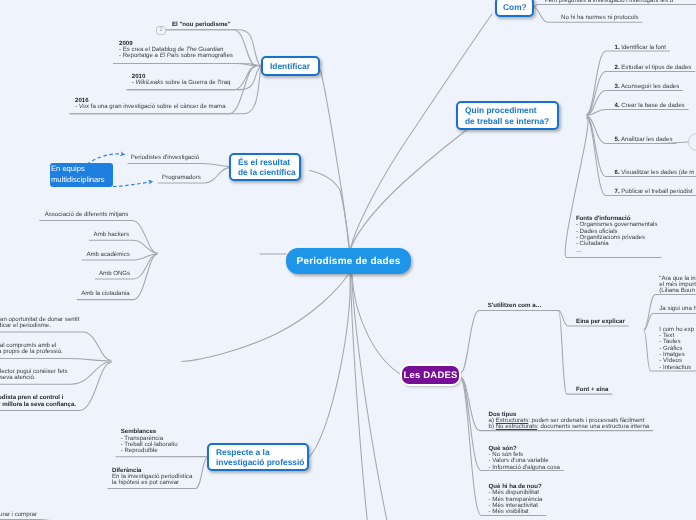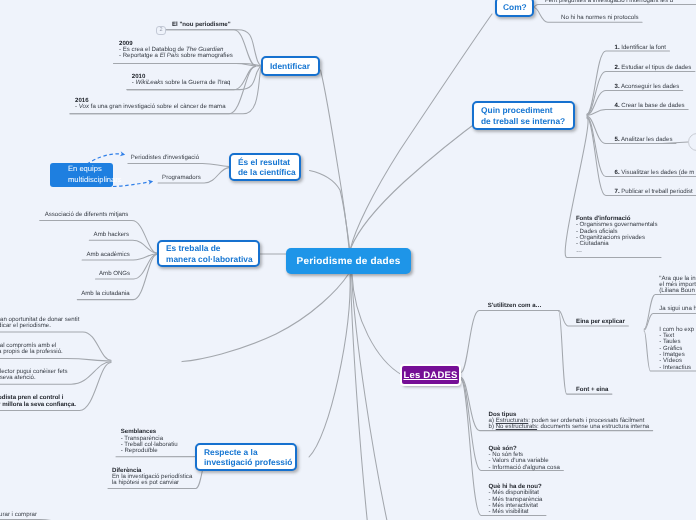--- a/index.html
+++ b/index.html
@@ -4,31 +4,31 @@
 <title>Periodisme de dades</title>
 <style>
   html,body{margin:0;padding:0;}
   body{width:696px;height:520px;background:#eff3fb;overflow:hidden;position:relative;
        font-family:"Liberation Sans",sans-serif;
        -webkit-font-smoothing:antialiased;text-rendering:geometricPrecision;}
   #canvas{position:absolute;left:0;top:0;width:696px;height:520px;}
   svg#links{position:absolute;left:0;top:0;width:696px;height:520px;overflow:visible;}
   .node{position:absolute;box-sizing:border-box;white-space:nowrap;}
 
-  .rootnode{background:#1e95e8;color:#fff;border-radius:5px;font-weight:bold;font-size:10px;
+  .rootnode{background:#1e95e8;color:#fff;border-radius:12px;font-weight:bold;font-size:10px;
             letter-spacing:.2px;display:flex;align-items:center;justify-content:center;
             box-shadow:1.5px 2px 3px rgba(60,60,60,.40);}
   .boxnode{background:#fff;border:2px solid #1671cf;border-radius:5px;color:#1877d2;
            font-weight:bold;font-size:8.4px;line-height:10.3px;display:flex;flex-direction:column;
            justify-content:center;padding:0 7px;box-shadow:1.5px 2px 3px rgba(60,60,60,.36);}
-  .purple{background:#760f96;color:#fff;border-radius:2px;font-weight:bold;font-size:9.5px;
+  .purple{background:#760f96;color:#fff;border-radius:7px;font-weight:bold;font-size:9.5px;
           letter-spacing:.2px;display:flex;align-items:center;justify-content:center;
-          box-shadow:0 0 0 2px #fff, 1.5px 2.5px 3px rgba(60,60,60,.40);text-decoration:underline;}
+          box-shadow:0 0 0 2px #fff, 1.5px 2.5px 3px rgba(60,60,60,.40);}
   .flatblue{background:#1e7fe0;color:#fff;border-radius:3px;font-size:7.6px;line-height:10.6px;
-            display:flex;flex-direction:column;justify-content:center;padding:0 18px;}
+            display:flex;flex-direction:column;justify-content:center;padding:0 1px;}
   .leaf{position:absolute;font-size:6.1px;color:#3b4049;line-height:6.3px;white-space:nowrap;}
   .leaf .t{font-weight:bold;color:#23272e;}
   .leaf i{font-style:italic;}
   .leaf u{text-decoration:underline;}
   .badge{position:absolute;width:10px;height:9px;border:1px solid #c3c9d6;border-radius:3px;
          color:#9aa0af;font-size:5.6px;display:flex;align-items:center;justify-content:center;
          background:#eff3fb;box-sizing:border-box;}
 </style>
 </head>
 <body>
@@ -103,32 +103,28 @@
       </g>
     </svg>
   <div class="node rootnode" style="left:286px;top:248px;width:125px;height:26px;">Periodisme de dades</div>
   <div class="node boxnode" style="left:261px;top:56px;width:59px;height:20px;padding:0 7px;">
     <div>Identificar</div>
   </div>
   <div class="node boxnode" style="left:229px;top:153px;width:72px;height:28px;">
     <div>És el resultat</div>
     <div>de la científica</div>
   </div>
-  <div class="node boxnode" style="left:157px;top:240px;width:103px;height:27px;">
-    <div>Es treballa de</div>
-    <div>manera col·laborativa</div>
-  </div>
-  <div class="node boxnode" style="left:195px;top:443px;width:102px;height:28px;">
+  <div class="node boxnode" style="left:207px;top:443px;width:102px;height:28px;">
     <div>Respecte a la</div>
     <div>investigació professió</div>
   </div>
   <div class="node boxnode" style="left:495px;top:-3px;width:39px;height:20px;padding:0 6px;">
     <div>Com?</div>
   </div>
-  <div class="node boxnode" style="left:472px;top:101px;width:103px;height:29px;">
+  <div class="node boxnode" style="left:456px;top:101px;width:103px;height:29px;">
     <div>Quin procediment</div>
     <div>de treball se interna?</div>
   </div>
   <div class="node purple" style="left:402px;top:366px;width:57px;height:18px;">Les DADES</div>
   <div class="node flatblue" style="left:50px;top:163px;width:63px;height:24px;">
     <div>En equips</div>
     <div>multidisciplinars</div>
   </div>
   <div class="leaf" style="left:172px;top:22.2px;">
     <div class="t">El "nou periodisme"</div>

